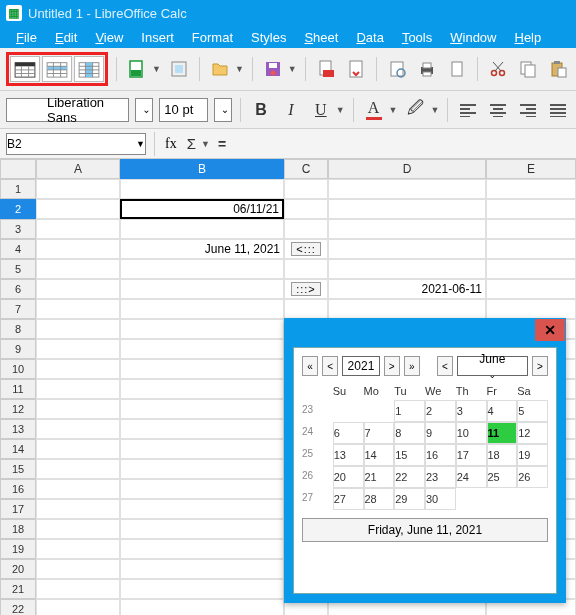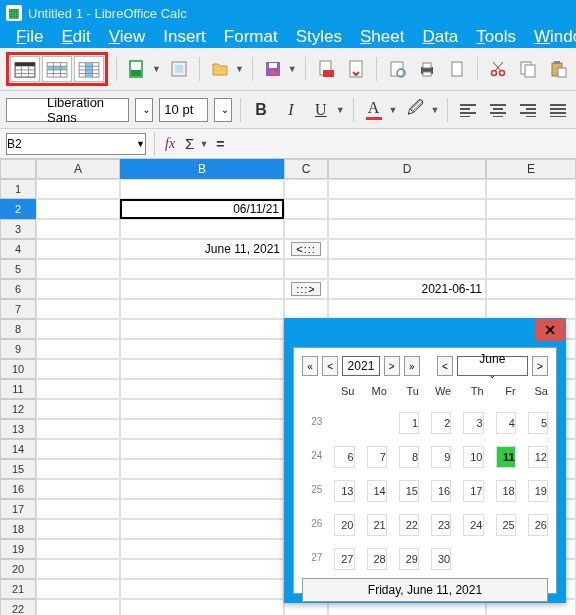--- a/index.html
+++ b/index.html
@@ -5,21 +5,21 @@
 * { box-sizing: border-box; margin: 0; padding: 0; font-family: "Segoe UI", Tahoma, sans-serif; }
 body { width: 576px; height: 615px; overflow: hidden; background: #fff; position: relative; }
 
 
 .titlebar { height: 26px; background: #0a9aea; color: #fff; display: flex; align-items: center; padding: 0 6px; font-size: 13px; }
 .titlebar .appicon { width: 16px; height: 16px; background: #fff; margin-right: 6px; display:flex;align-items:center;justify-content:center;color:#1a9b3b;font-size:12px;font-weight:bold;border-radius:2px;}
 .titlebar .title { opacity: .85; }
 
 
 .menubar { height: 22px; background: #0a9aea; display: flex; align-items: center; padding: 0 8px; gap: 2px; }
-.menubar .item { color: #fff; font-size: 17px; padding: 2px 8px; cursor: default; }
+.menubar .item { color: #fff; font-size: 13px; padding: 2px 8px; cursor: default; }
 .menubar .item u { text-decoration: underline; }
 
 
 .toolbar { background: #f0f0f0; padding: 4px 6px; display: flex; align-items: center; gap: 6px; border-bottom: 1px solid #d0d0d0; }
 .tbtn { width: 26px; height: 26px; display: flex; align-items: center; justify-content: center; font-size: 14px; color: #444; border: 1px solid transparent; cursor: default; }
 .dd-caret { font-size: 9px; color: #555; margin-left: -3px; }
 .sep { width: 1px; height: 24px; background: #ccc; margin: 0 2px; }
 
 .highlight-group { border: 3px solid #e22; padding: 1px; display: flex; gap: 2px; }
 .highlight-group .tbtn { width: 30px; height: 26px; border:1px solid #bbb;background:#fff;}
@@ -32,21 +32,21 @@
 .fontsize { width: 52px; }
 .fmt-btn { width:26px;height:26px;display:flex;align-items:center;justify-content:center;font-size:16px;color:#333;}
 .fmt-btn.bold{font-weight:bold;}
 .fmt-btn.ital{font-style:italic;font-family:serif;}
 .fmt-btn.under{text-decoration:underline;font-family:serif;}
 
 
 .refbar { height: 30px; background:#f4f4f4; display:flex;align-items:center;padding:3px 6px;gap:6px;border-bottom:1px solid #ccc;}
 .refbox { width:140px;height:22px;border:1px solid #888;background:#fff;padding:0 0;font-size:12px;display:flex;align-items:center;justify-content:space-between;}
 .refbox .arrow{font-size:9px;}
-.fx {font-style:italic;font-family:serif;font-size:14px;color:#701a75;padding:0 2px;}
+.fx {font-family:serif;font-size:14px;color:#000000;padding:0 2px;}
 .sigma{font-size:15px;color:#333;padding:0 2px;}
 .eq{font-size:14px;color:#333;padding:0 2px;font-weight:bold;}
 .formula-input{flex:1;height:22px;border:1px solid #888;background:#fff;padding:0 6px;font-size:12px;display:flex;align-items:center;}
 
 
 .sheet { position:relative; }
 .colhead{display:flex;height:20px;}
 .corner{width:36px;border:1px solid #ccc;background:#f0f0f0;}
 .ch{border:1px solid #ccc;background:#f0f0f0;font-size:12px;display:flex;align-items:center;justify-content:center;color:#333;}
 .ch.A{width:84px;} .ch.B{width:164px;background:#1e88e5;color:#fff;border-color:#1e88e5;} .ch.C{width:44px;} .ch.D{width:158px;} .ch.E{width:90px;}
@@ -60,21 +60,21 @@
 
 
 .calendar { position:absolute; left:284px; top:318px; width:282px; height:285px; background:#0a9aea; border:1px solid #0a9aea; box-shadow:0 2px 6px rgba(0,0,0,.3);}
 .calendar .chead{height:22px;background:#0a9aea;display:flex;justify-content:flex-end;align-items:stretch;}
 .calendar .chead .close{width:30px;background:#d9534f;color:#000;display:flex;align-items:center;justify-content:center;font-size:14px;font-weight:bold;cursor:default;}
 .calendar .body{position:absolute;left:8px;top:28px;right:8px;bottom:8px;background:#fff;border:1px solid #7aa;padding:8px;}
 .cal-nav{display:flex;align-items:center;gap:4px;margin-bottom:6px;}
 .navbtn{width:18px;height:20px;border:1px solid #999;background:#f6f6f6;font-size:10px;display:flex;align-items:center;justify-content:center;}
 .year-field{width:42px;height:20px;border:1px solid #666;font-size:12px;display:flex;align-items:center;justify-content:center;}
 .month-field{width:80px;height:20px;border:1px solid #666;font-size:12px;display:flex;align-items:center;justify-content:center;gap:4px;flex-direction:column;}
-.cal-grid{display:grid;grid-template-columns:repeat(8,1fr);gap:12px;font-size:11px;text-align:right;}
+.cal-grid{display:grid;grid-template-columns:repeat(8,1fr);gap:0;font-size:11px;text-align:left;}
 .cal-grid .wkhead{color:#333;font-weight:normal;padding:3px 0;}
 .cal-grid .wn{color:#888;font-size:10px;padding:4px 0;}
 .cal-grid .day{padding:4px 0;border:1px solid #ddd;background:#fff;color:#333;}
 .cal-grid .day.blank{border:none;background:transparent;}
 .cal-grid .day.today{background:#2ecc40;color:#000;font-weight:bold;}
 .cal-footer{margin-top:8px;border:1px solid #999;background:#f4f4f4;text-align:center;padding:4px;font-size:12px;}
 
 svg{display:block;}
 </style>
 </head>

